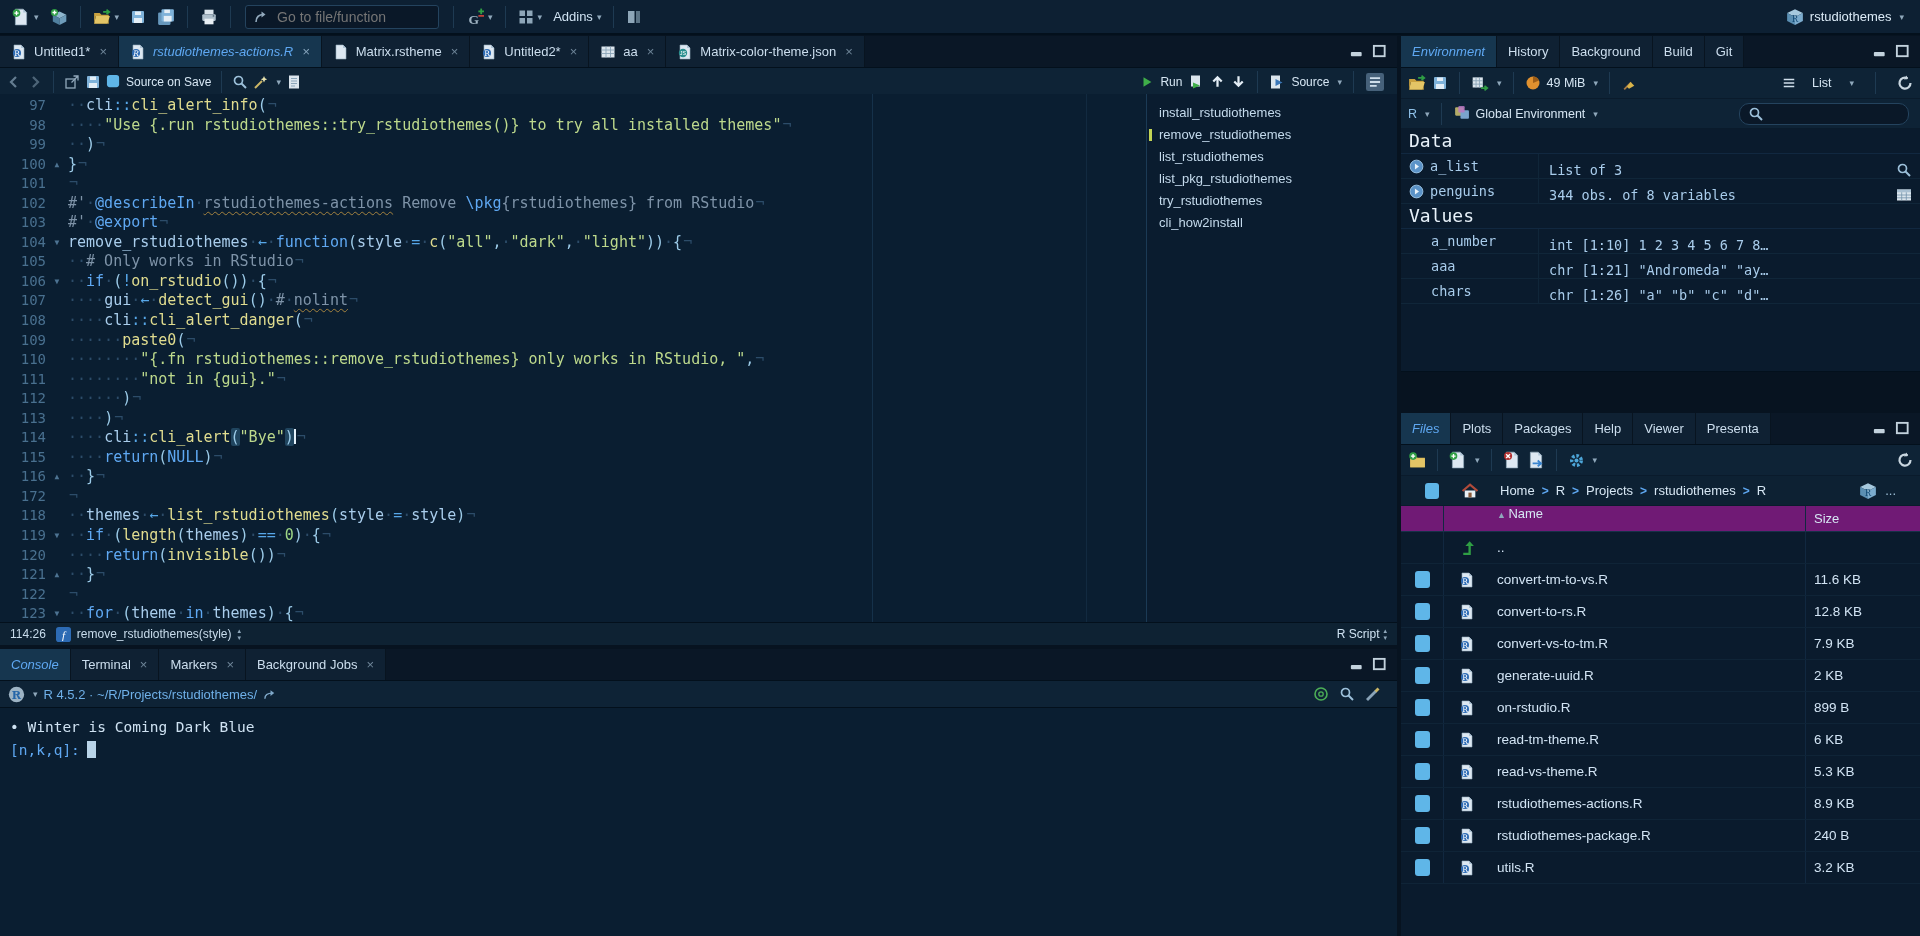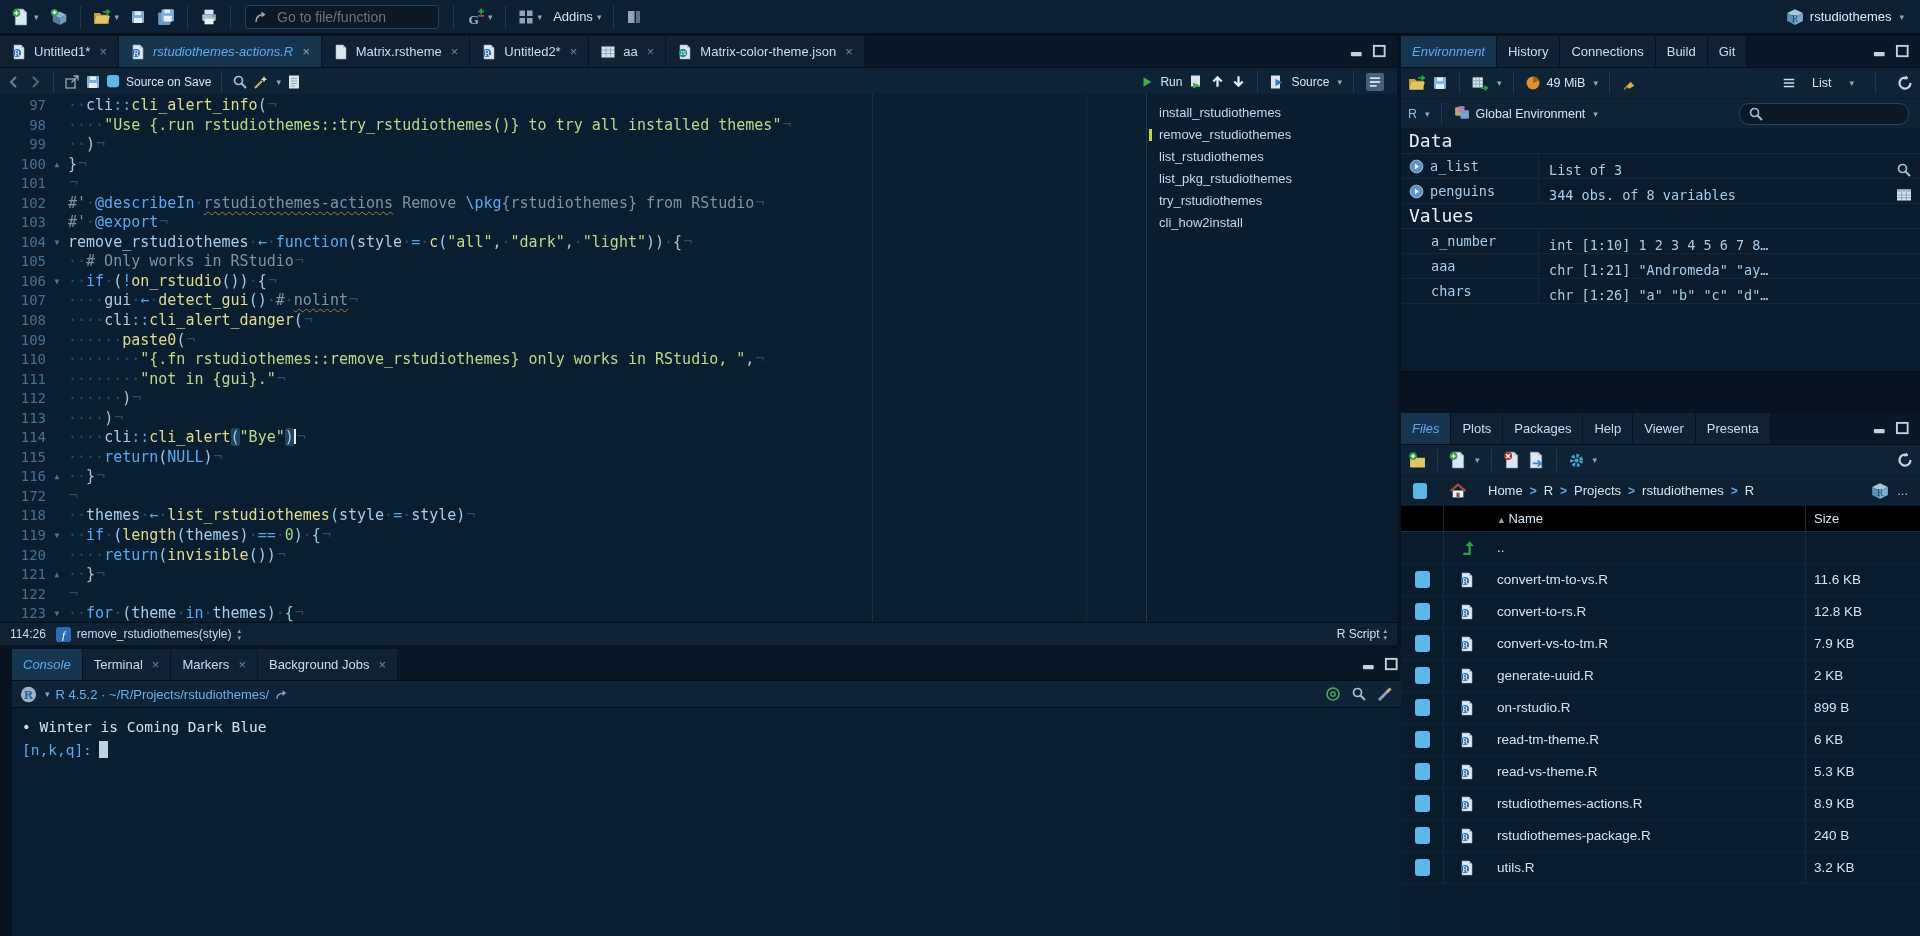--- a/index.html
+++ b/index.html
@@ -59,21 +59,21 @@
   .outline-item.current .mark{display:block}
 
   
   #status-bar{position:absolute;left:0;top:586px;width:1397px;height:23px;background:#0e2233;border-top:1px solid #03101c;
     display:flex;align-items:center;font-size:12px;color:#c8dcec;gap:10px;padding:0 10px;box-sizing:border-box}
   #status-bar .scope{display:flex;align-items:center;gap:6px}
   #status-bar .right{margin-left:auto;display:flex;align-items:center;gap:4px;color:#cfe2f2}
   .updown{font-size:7px;color:#8fa8bb;line-height:7px;display:inline-flex;flex-direction:column}
 
   
-  #console{position:absolute;left:12px;top:613px;width:1397px;height:287px;background:#0a1e31}
+  #console{position:absolute;left:0;top:613px;width:1397px;height:287px;background:#0a1e31}
   #console-header{display:flex;align-items:center;height:26px;background:#0e2336;border-bottom:1px solid #03101c;padding:0 8px;gap:6px}
   #console-header .loc{color:#6fb0e8;font-size:13px}
   #console-header .right{margin-left:auto;display:flex;gap:10px;align-items:center;padding-right:8px}
   #console-out{padding:8px 10px;font-family:"DejaVu Sans Mono",monospace;font-size:14.5px;line-height:23px}
   #console-prompt{color:#5fa8f2}
   .block-cursor{display:inline-block;width:9px;height:17px;background:#b9d4e8;vertical-align:-3px;margin-left:7px}
 
   
   .panel-toolbar{display:flex;align-items:center;height:30px;background:#0e2336;border-bottom:1px solid #0a1b2c;
     padding:0 7px;gap:6px;font-size:12.5px;color:#d6e6f3}
@@ -82,23 +82,23 @@
   .env-row{display:flex;align-items:flex-end;height:24px;border-bottom:1px solid #102639;
     font-family:"DejaVu Sans Mono",monospace;font-size:13.5px;color:#a9cdec}
   .env-row .nm{width:138px;padding-left:8px;display:flex;gap:6px;align-items:center;flex:none;border-right:1px solid #102639;height:100%;box-sizing:border-box}
   .env-row .nm.pad{padding-left:30px}
   .env-row .val{padding-left:10px;white-space:pre;overflow:hidden;flex:1}
   .env-row .act{margin-left:auto;padding-right:8px}
   #env-search{display:flex;align-items:center;gap:5px;margin-left:auto;width:152px;height:20px;background:#0a1828;
     border:1px solid #24435e;border-radius:10px;padding:0 8px;margin-right:4px}
 
   
-  #files-breadcrumb{display:flex;align-items:center;height:29px;background:#0d2133;border-bottom:1px solid #0a1b2c;padding:0 12px;gap:22px;font-size:13px;color:#d6e6f3}
+  #files-breadcrumb{display:flex;align-items:center;height:29px;background:#0d2133;border-bottom:1px solid #0a1b2c;padding:0 24px;gap:22px;font-size:13px;color:#d6e6f3}
   .crumb-sep{color:#5fa8f2;font-weight:bold;font-size:12px}
-  #files-grid-header{display:flex;align-items:center;height:25px;background:#000000;border-bottom:1px solid #173永048;border-bottom:1px solid #173048;font-size:13px;color:#d6e6f3}
+  #files-grid-header{display:flex;height:25px;background:#701a75;border-bottom:1px solid #173永048;border-bottom:1px solid #173048;font-size:13px;color:#d6e6f3}
   #files-rows .frow{display:flex;align-items:center;height:31px;border-bottom:1px solid #0f2437;font-size:13.5px;color:#d2e4f4;background:#0a1b2d}
   .fcol-cb{width:43px;display:flex;justify-content:center;flex:none;border-right:1px solid #112840;height:100%;align-items:center;box-sizing:border-box}
   .fcol-ic{width:46px;display:flex;justify-content:center;flex:none;height:100%;align-items:center}
   .fcol-nm{flex:1;padding-left:7px}
   .fcol-sz{width:115px;flex:none;padding-left:8px;border-left:1px solid #112840;height:100%;display:flex;align-items:center;box-sizing:border-box}
   #files-rows{background:#0a1b2d;height:458px}
   .chk{width:15px;height:17px;border-radius:3px;background:#5fb6e8}
 </style>
 </head>
 <body>
@@ -554,21 +554,21 @@
 <div id="right-pane">
 
   <div class="tabstrip" id="env-tabs">
       <div class="tab active">
         <span>Environment</span>
       </div>
       <div class="tab">
         <span>History</span>
       </div>
       <div class="tab">
-        <span>Connections</span>
+        <span>Background</span>
       </div>
       <div class="tab">
         <span>Build</span>
       </div>
       <div class="tab">
         <span>Git</span>
       </div>
       <span class="minmax">
         <span class="ic">
           <svg width="15" height="15" viewBox="0 0 16 16">

